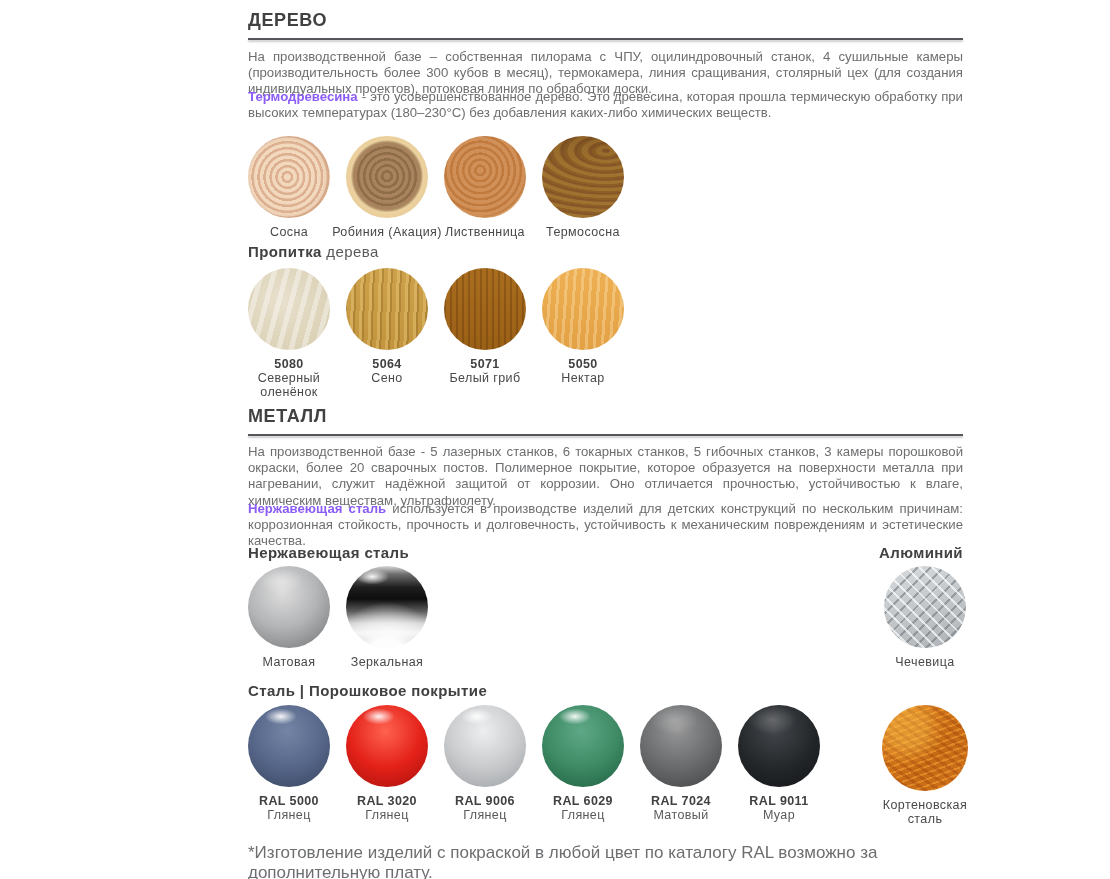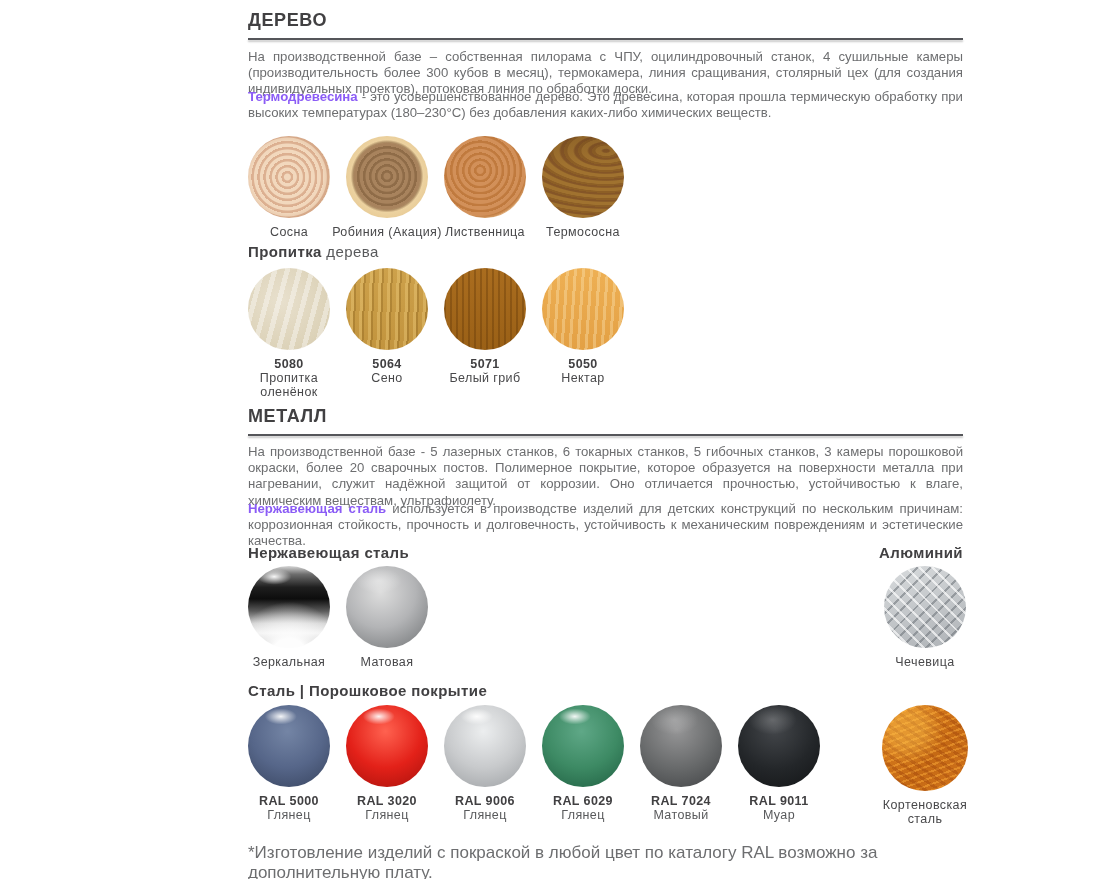--- a/index.html
+++ b/index.html
@@ -173,21 +173,21 @@
     <div class="circle thermo"></div>
     <div class="swatch-label">Термососна</div>
   </div>
 </div>
 
 <div class="content h2" style="top:243px;"><span class="bold">Пропитка</span><span class="light"> дерева</span></div>
 
 <div class="swatch-row" style="left:240px;top:268px;">
   <div class="swatch-item">
     <div class="circle imp5080"></div>
-    <div class="swatch-label wrap"><span class="code">5080</span><br><span>Пропитка оленёнок</span></div>
+    <div class="swatch-label wrap"><span class="code">5080</span><br><span>Северный оленёнок</span></div>
   </div>
   <div class="swatch-item">
     <div class="circle imp5064"></div>
     <div class="swatch-label wrap"><span class="code">5064</span><br><span>Сено</span></div>
   </div>
   <div class="swatch-item">
     <div class="circle imp5071"></div>
     <div class="swatch-label wrap"><span class="code">5071</span><br><span>Белый гриб</span></div>
   </div>
   <div class="swatch-item">
@@ -202,26 +202,26 @@
 </div>
 
 <div class="content para" style="top:444px;">На производственной базе - 5 лазерных станков, 6 токарных станков, 5 гибочных станков, 3 камеры порошковой окраски, более 20 сварочных постов. Полимерное покрытие, которое образуется на поверхности металла при нагревании, служит надёжной защитой от коррозии. Оно отличается прочностью, устойчивостью к влаге, химическим веществам, ультрафиолету.</div>
 <div class="content para" style="top:501px;"><b>Нержавеющая сталь</b><span> используется в производстве изделий для детских конструкций по нескольким причинам: коррозионная стойкость, прочность и долговечность, устойчивость к механическим повреждениям и эстетические качества.</span></div>
 
 <div class="content h2 bold" style="top:544px;font-weight:bold;">Нержавеющая сталь</div>
 <div class="right-head h2" style="left:748px;top:544px;width:215px;font-weight:bold;">Алюминий</div>
 
 <div class="swatch-row" style="left:240px;top:566px;">
   <div class="swatch-item">
+    <div class="circle matte-steel"></div>
+    <div class="swatch-label">Матовая</div>
+  </div>
+  <div class="swatch-item">
     <div class="circle chrome"></div>
     <div class="swatch-label">Зеркальная</div>
-  </div>
-  <div class="swatch-item">
-    <div class="circle matte-steel"></div>
-    <div class="swatch-label">Матовая</div>
   </div>
 </div>
 
 <div class="swatch-item" style="position:absolute;left:876px;top:566px;">
   <div class="circle diamond-plate"></div>
   <div class="swatch-label">Чечевица</div>
 </div>
 
 <div class="content h2 bold" style="top:682px;font-weight:bold;">Сталь | Порошковое покрытие</div>
 

